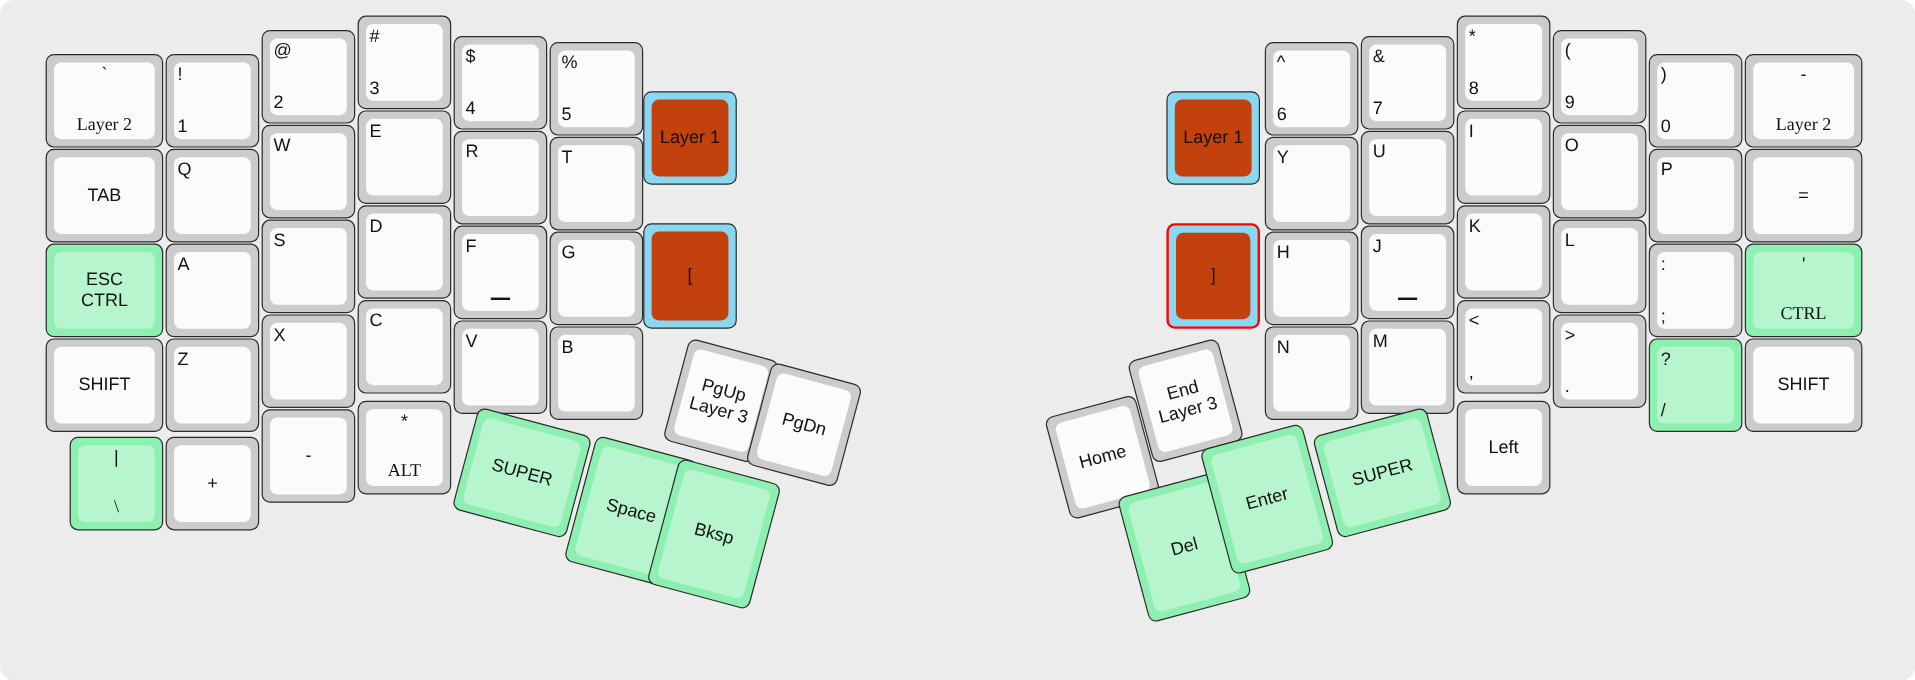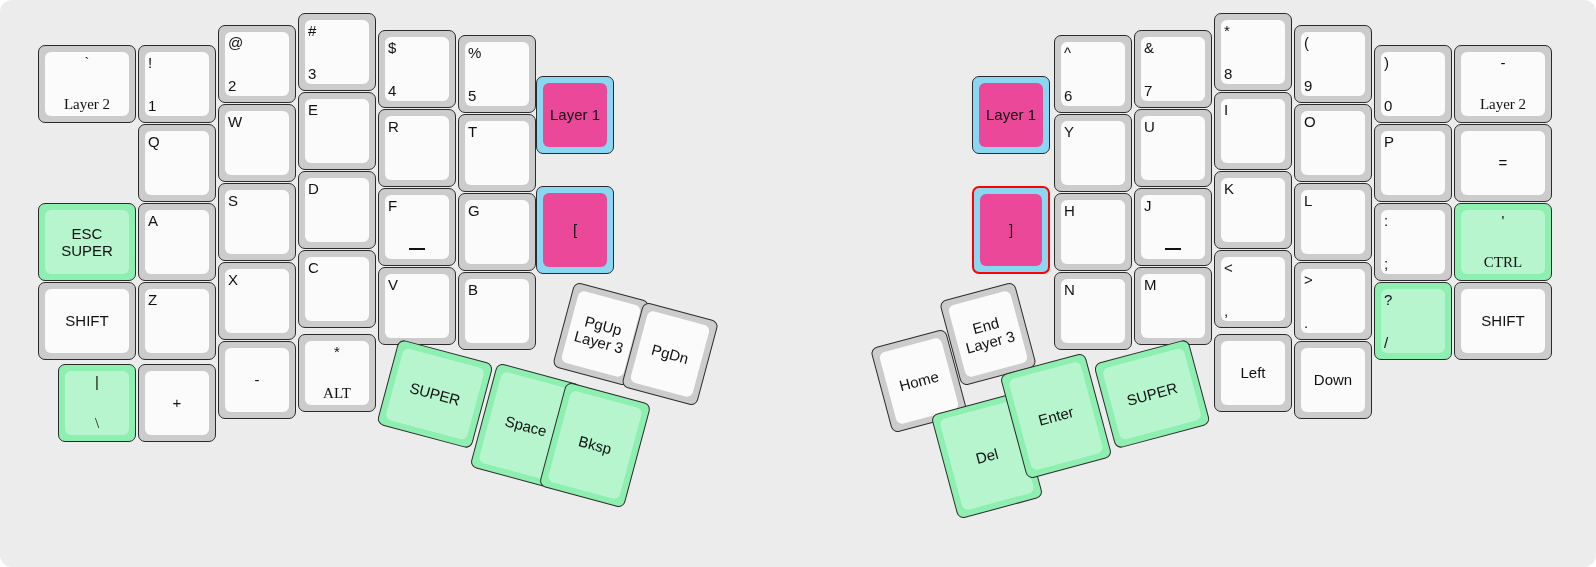--- a/index.html
+++ b/index.html
@@ -31,21 +31,21 @@
     height: 100%;
     border-radius: 6px;
     background: #fbfbfb;
     position: relative;
     padding: 5px 7px;
   }
   
   .key.green            { background: #8defb0; }
   .key.green > .cap     { background: #b6f5ce; }
   .key.blue             { background: #8ad7f2; }
-  .key.blue > .cap      { background: #ec4899; }
+  .key.blue > .cap      { background: #c2410c; }
   .key.selected         { border-color: #ff0000; border-width: 2px; }
 
   
   .lg {
     position: absolute;
     font-size: 15px;
     line-height: 1.15;
     color: #111;
     white-space: pre;
   }
@@ -82,24 +82,29 @@
 </head>
 <body>
 
 <div id="keyboard-canvas" style="width: 1596px; height: 567px; background: rgb(236, 236, 236);">
     <div class="key" style="left: 38px; top: 45px; width: 98px; height: 78px;">
       <div class="cap">
         <span class="lg ct">`</span>
         <span class="lg cb">Layer 2</span>
       </div>
     </div>
+    <div class="key" style="left: 38px; top: 124px; width: 98px; height: 78px;">
+      <div class="cap">
+        <span class="lg ctr">TAB</span>
+      </div>
+    </div>
     <div class="key green" style="left: 38px; top: 203px; width: 98px; height: 78px;">
       <div class="cap">
         <span class="lg ctr2">ESC
-SUPER</span>
+CTRL</span>
       </div>
     </div>
     <div class="key" style="left: 38px; top: 282px; width: 98px; height: 78px;">
       <div class="cap">
         <span class="lg ctr">SHIFT</span>
       </div>
     </div>
     <div class="key green" style="left: 58px; top: 364px; width: 78px; height: 78px;">
       <div class="cap">
         <span class="lg ct">|</span>
@@ -357,25 +362,20 @@
     </div>
     <div class="key" style="left: 1294px; top: 183px; width: 78px; height: 78px;">
       <div class="cap">
         <span class="lg tl">L</span>
       </div>
     </div>
     <div class="key" style="left: 1294px; top: 262px; width: 78px; height: 78px;">
       <div class="cap">
         <span class="lg tl">&gt;</span>
         <span class="lg bl">.</span>
-      </div>
-    </div>
-    <div class="key" style="left: 1294px; top: 341px; width: 78px; height: 78px;">
-      <div class="cap">
-        <span class="lg ctr">Down</span>
       </div>
     </div>
     <div class="key" style="left: 1374px; top: 45px; width: 78px; height: 78px;">
       <div class="cap">
         <span class="lg tl">)</span>
         <span class="lg bl">0</span>
       </div>
     </div>
     <div class="key" style="left: 1374px; top: 124px; width: 78px; height: 78px;">
       <div class="cap">

